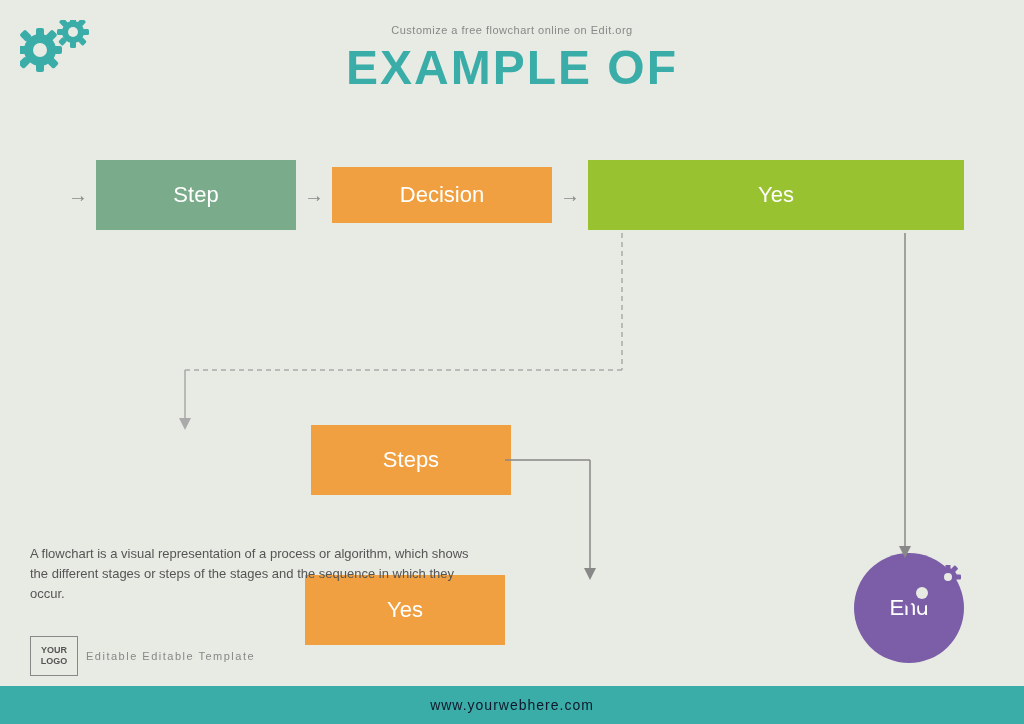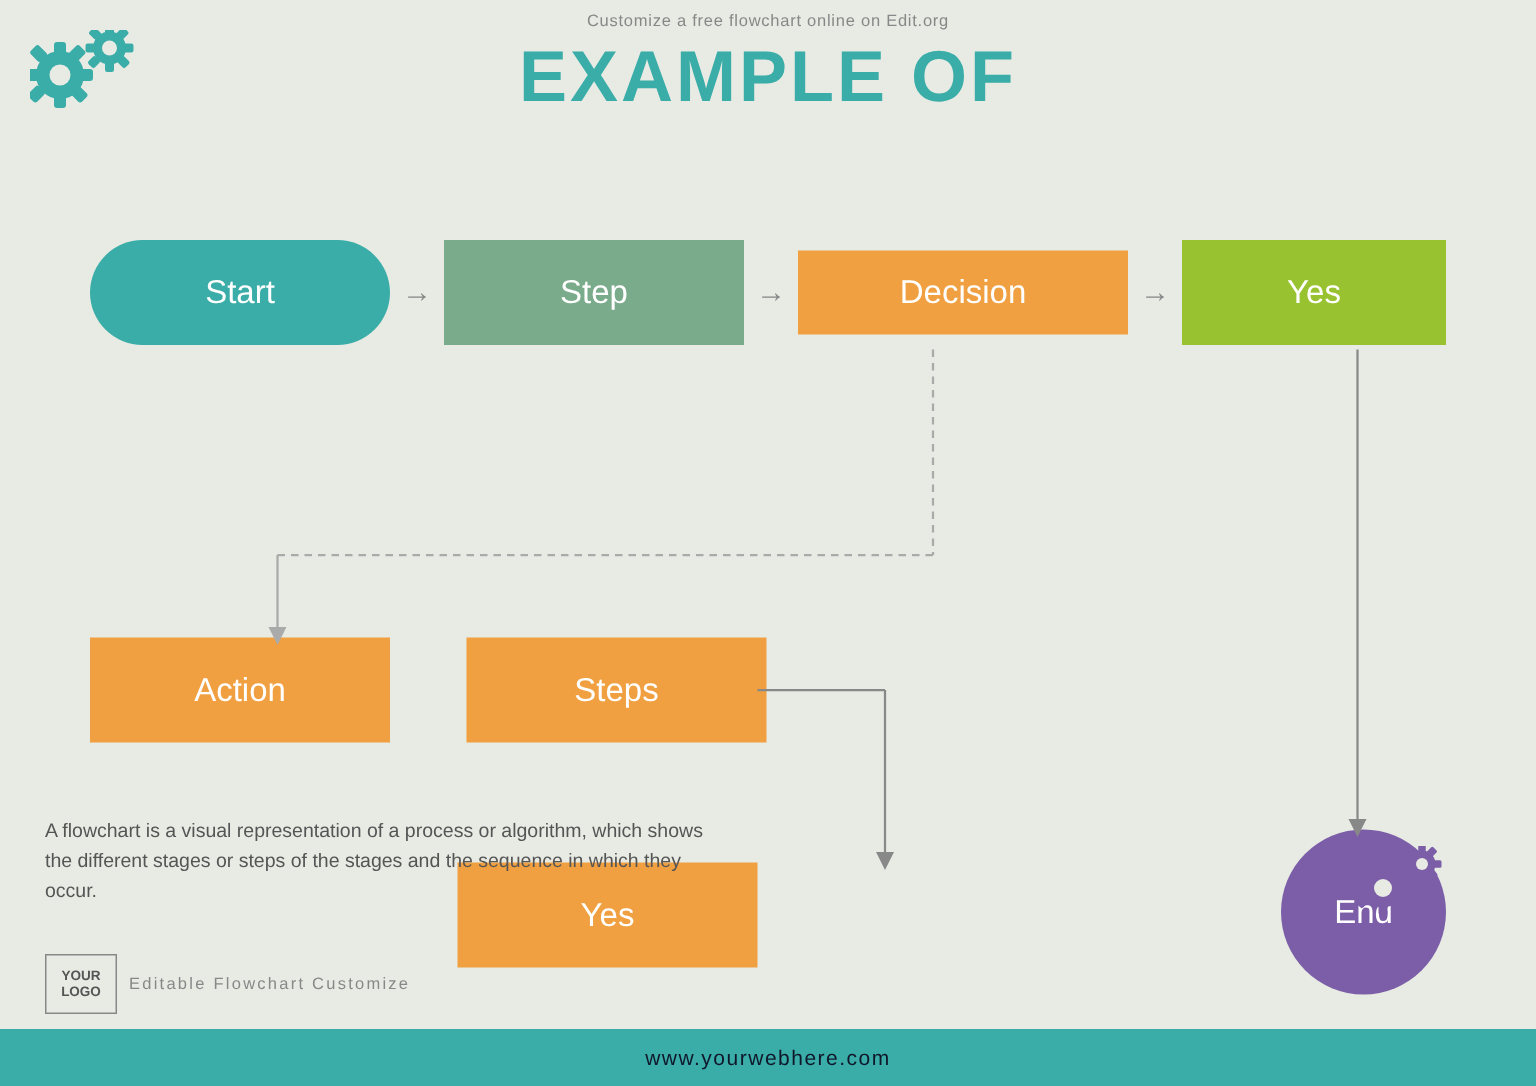--- a/index.html
+++ b/index.html
@@ -10,21 +10,21 @@
       font-family: Arial, sans-serif;
       overflow: hidden;
       position: relative;
     }
 
     
     .top-credit {
       text-align: center;
       font-size: 11px;
       color: #888;
-      padding-top: 8px;
+      padding-top: 24px;
       letter-spacing: 0.5px;
     }
 
     
     .title-block {
       text-align: center;
       margin-top: 4px;
     }
     .title-block h1 {
       font-size: 48px;
@@ -302,30 +302,28 @@
       <rect x="-13" y="6" width="6" height="7" rx="1.5" class="gear-icon" transform="rotate(45,-10,9)"></rect>
       <rect x="6" y="6" width="6" height="7" rx="1.5" class="gear-icon" transform="rotate(-45,9,9)"></rect>
       <rect x="-13" y="-13" width="6" height="7" rx="1.5" class="gear-icon" transform="rotate(-45,-10,-10)"></rect>
     </g>
   </svg>
 </div>
 
 <div class="flowchart">
 
   <div class="row1">
-    <div class="node-start">Start</div>
     <div class="arrow">→</div>
     <div class="node-step">Step</div>
     <div class="arrow">→</div>
     <div class="node-decision">Decision</div>
     <div class="arrow">→</div>
     <div class="node-yes-top">Yes</div>
   </div>
 
-  <div class="node-action">Action</div>
 
   <div class="node-steps2">Steps</div>
 
   <div class="node-yes-bottom">Yes</div>
 
   <div class="node-end">End</div>
 
   <svg class="connectors-svg">
 
     <line x1="592" y1="88" x2="592" y2="225" stroke="#aaa" stroke-width="1.5" stroke-dasharray="5,4"></line>
@@ -344,21 +342,21 @@
   </svg>
 
 </div>
 
 <div class="description">
   <p>A flowchart is a visual representation of a process or algorithm, which shows the different stages or steps of the stages and the sequence in which they occur.</p>
 </div>
 
 <div class="logo-block">
   <div class="logo-box">YOUR<br>LOGO</div>
-  <span class="editable-label">Editable  Flowchart  Customize</span>
+  <span class="editable-label">Editable  Editable  Template</span>
 </div>
 
 <div class="gears-bottomright">
   <svg width="60" height="55" viewBox="0 0 60 55">
 
     <g transform="translate(18,28)">
       <circle cx="0" cy="0" r="13" class="gear-icon-purple"></circle>
       <circle cx="0" cy="0" r="6" fill="#e8ebe4"></circle>
       <rect x="-3" y="-18" width="6" height="8" rx="1.5" class="gear-icon-purple"></rect>
       <rect x="-3" y="10" width="6" height="8" rx="1.5" class="gear-icon-purple"></rect>

